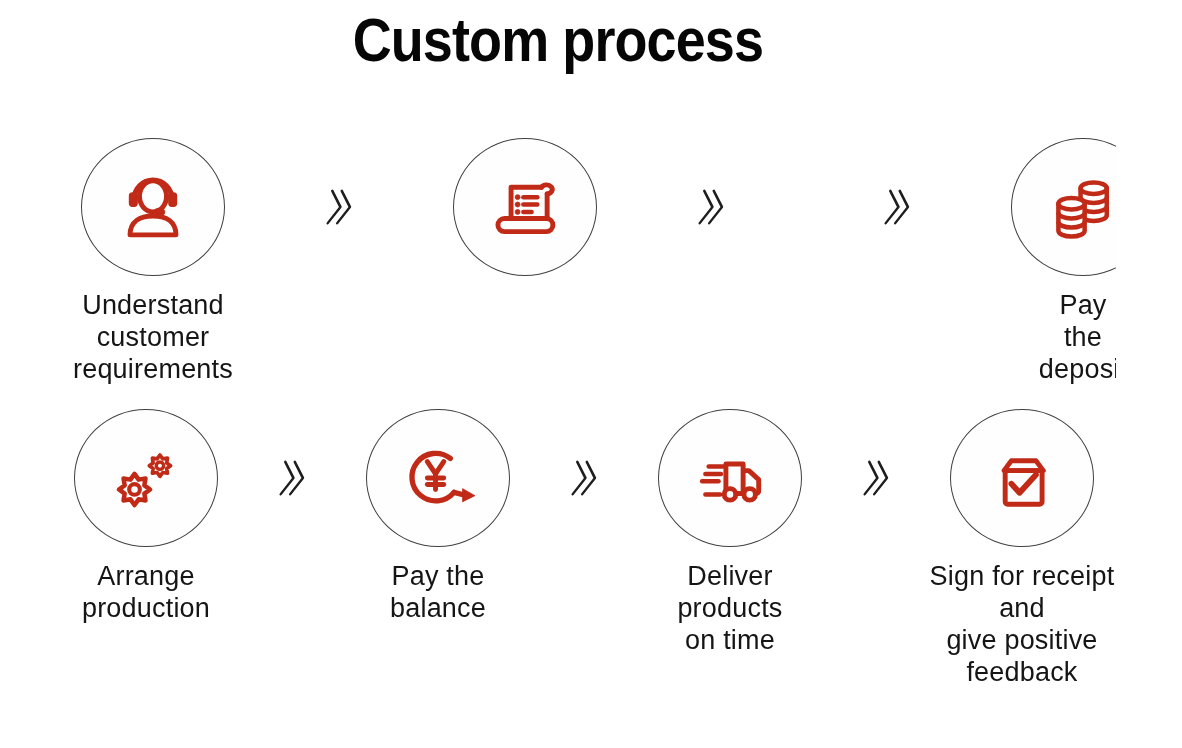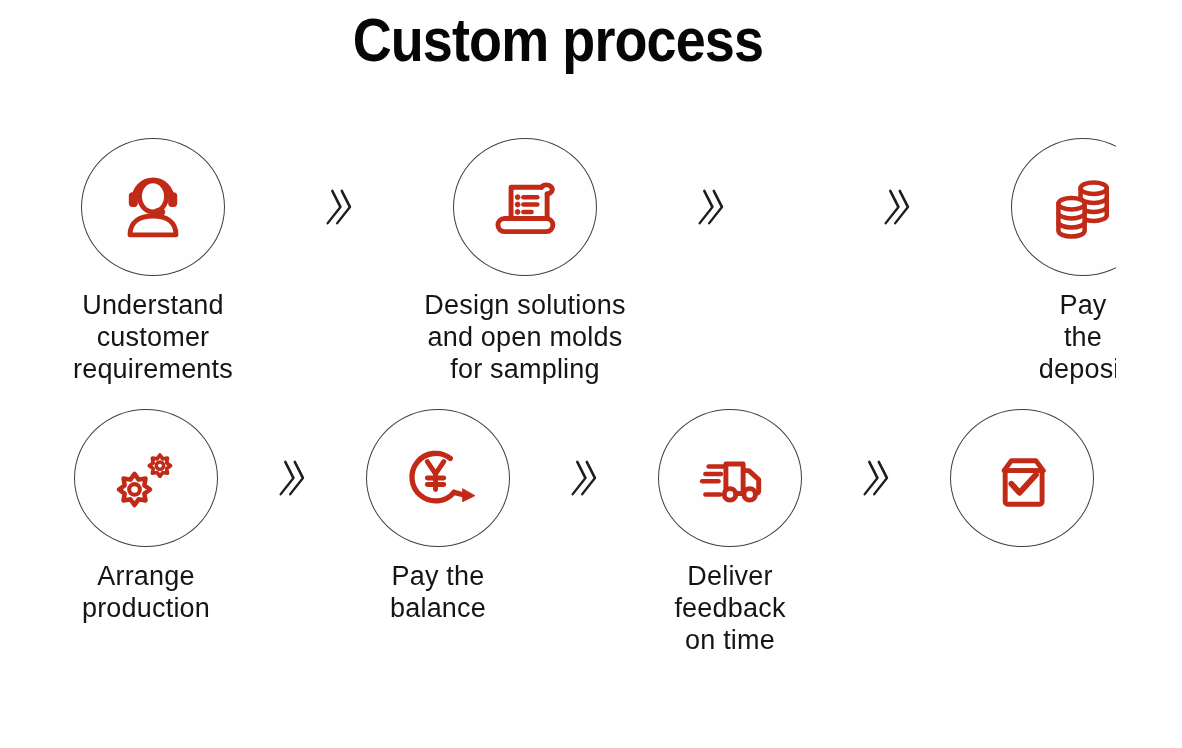--- a/index.html
+++ b/index.html
@@ -78,23 +78,20 @@
           <path d="M77,34 V64" stroke-width="6" stroke-linecap="round"></path>
           <path d="M25,80 a8,8 0 0 1 0,-16 H76 a8,8 0 0 1 0,16 Z" stroke-width="6" stroke-linejoin="round"></path>
           <circle cx="41" cy="38" r="3" fill="#C02A17" stroke="none"></circle>
           <circle cx="41" cy="47" r="3" fill="#C02A17" stroke="none"></circle>
           <circle cx="41" cy="56" r="3" fill="#C02A17" stroke="none"></circle>
           <path d="M48,38 H65" stroke-width="5.5" stroke-linecap="round"></path>
           <path d="M48,47 H65" stroke-width="5.5" stroke-linecap="round"></path>
           <path d="M48,56 H58" stroke-width="5.5" stroke-linecap="round"></path>
         </svg>
       </div>
-      <div class="label">Design solutions
-and open molds
-for sampling</div>
     </div>
 
     <div class="arrow-cell">
       <svg class="chev" viewBox="0 0 26 40">
           <path d="M3,3 L14,20 L3,37"></path>
           <path d="M13,3 L24,20 L13,37"></path>
         </svg>
     </div>
 
 
@@ -181,36 +178,40 @@
           <path d="M66,41 H73 L85,52 V66 a3,3 0 0 1 -3,3 H66" stroke-width="6" stroke-linejoin="round"></path>
           <path d="M24,36 H42" stroke-width="5.5" stroke-linecap="round"></path>
           <path d="M20,45 H39" stroke-width="5.5" stroke-linecap="round"></path>
           <path d="M16,54 H36" stroke-width="5.5" stroke-linecap="round"></path>
           <path d="M20,70 H38" stroke-width="5.5" stroke-linecap="round"></path>
           <circle cx="50" cy="70" r="7" fill="#ffffff" stroke-width="6"></circle>
           <circle cx="74" cy="70" r="7" fill="#ffffff" stroke-width="6"></circle>
         </svg>
       </div>
       <div class="label">Deliver
-feedback
+products
 on time</div>
     </div>
 
     <div class="arrow-cell">
       <svg class="chev" viewBox="0 0 26 40">
           <path d="M3,3 L14,20 L3,37"></path>
           <path d="M13,3 L24,20 L13,37"></path>
         </svg>
     </div>
 
     <div class="step">
       <div class="circle">
         <svg class="icon" viewBox="0 0 100 100" fill="none">
           <path d="M37,29 H67 L76,41 H28 Z" stroke-width="6" stroke-linejoin="round"></path>
           <rect x="29.5" y="41" width="45" height="41" rx="3" stroke-width="6"></rect>
           <path d="M37,57 L47,68 L67,46" stroke-width="7" stroke-linecap="round" stroke-linejoin="round"></path>
         </svg>
       </div>
+      <div class="label">Sign for receipt
+and
+give positive
+feedback</div>
     </div>
 
   </div>
 
 </div>
 
 </body></html>

